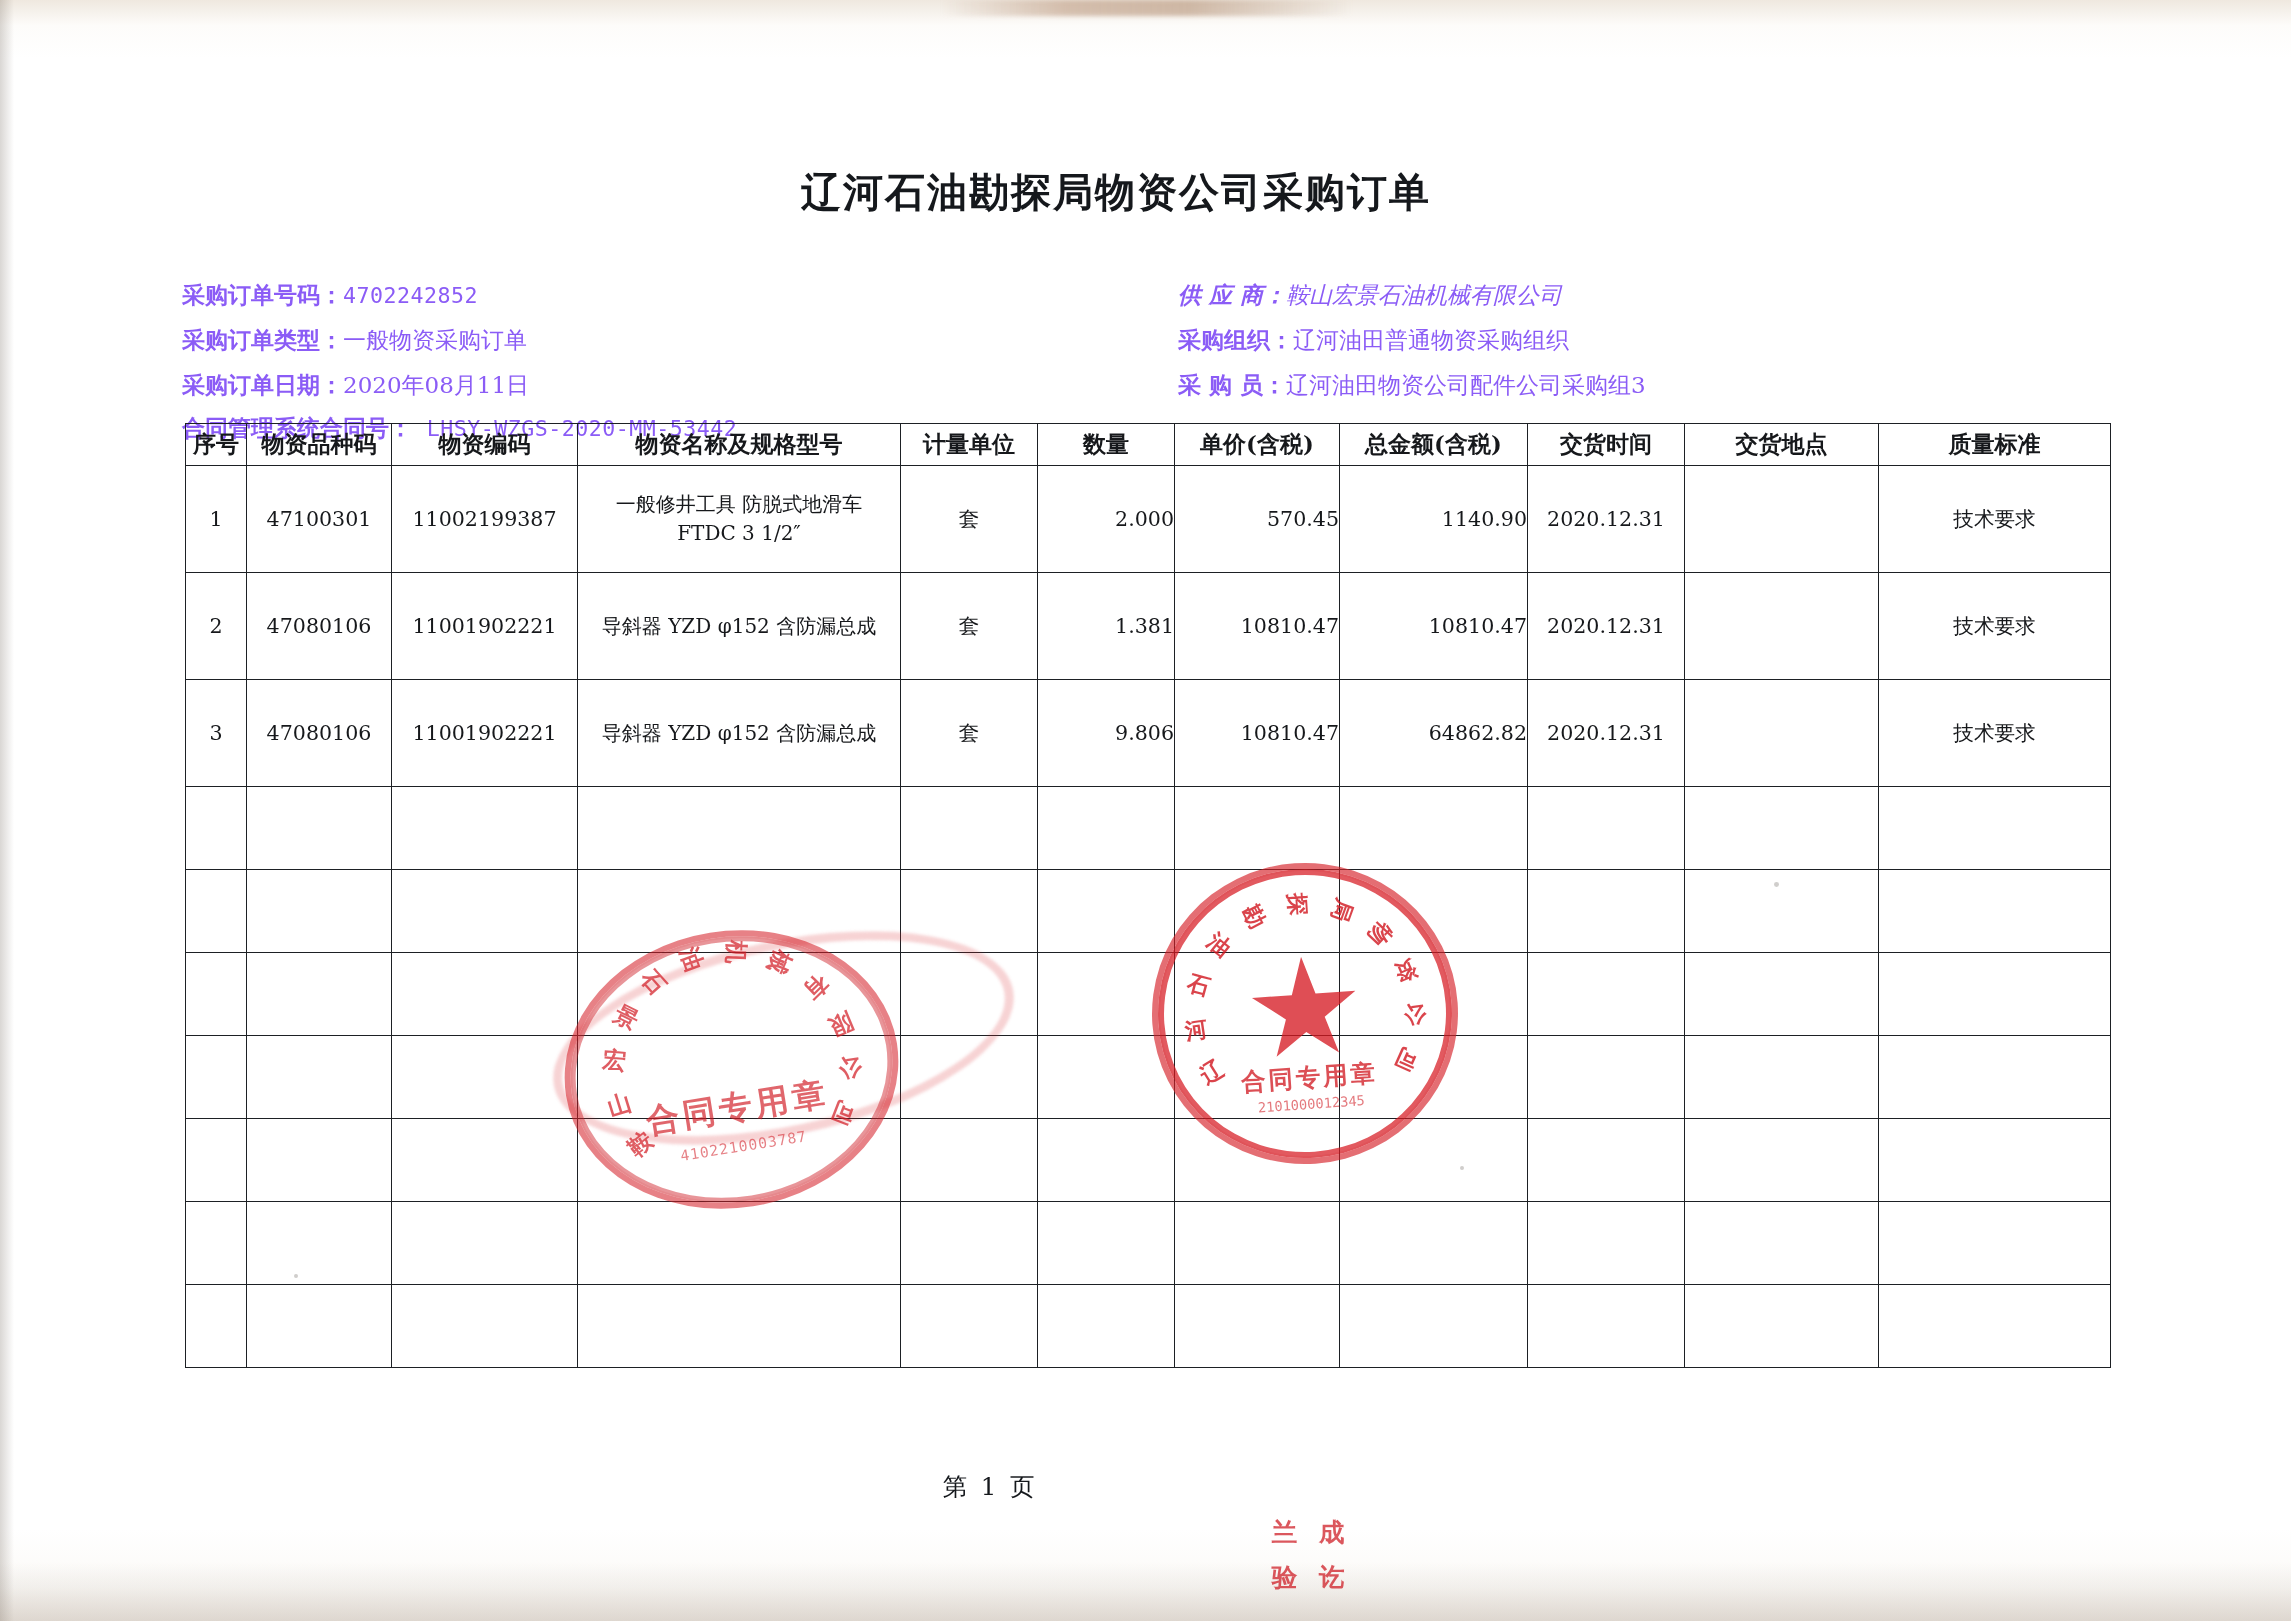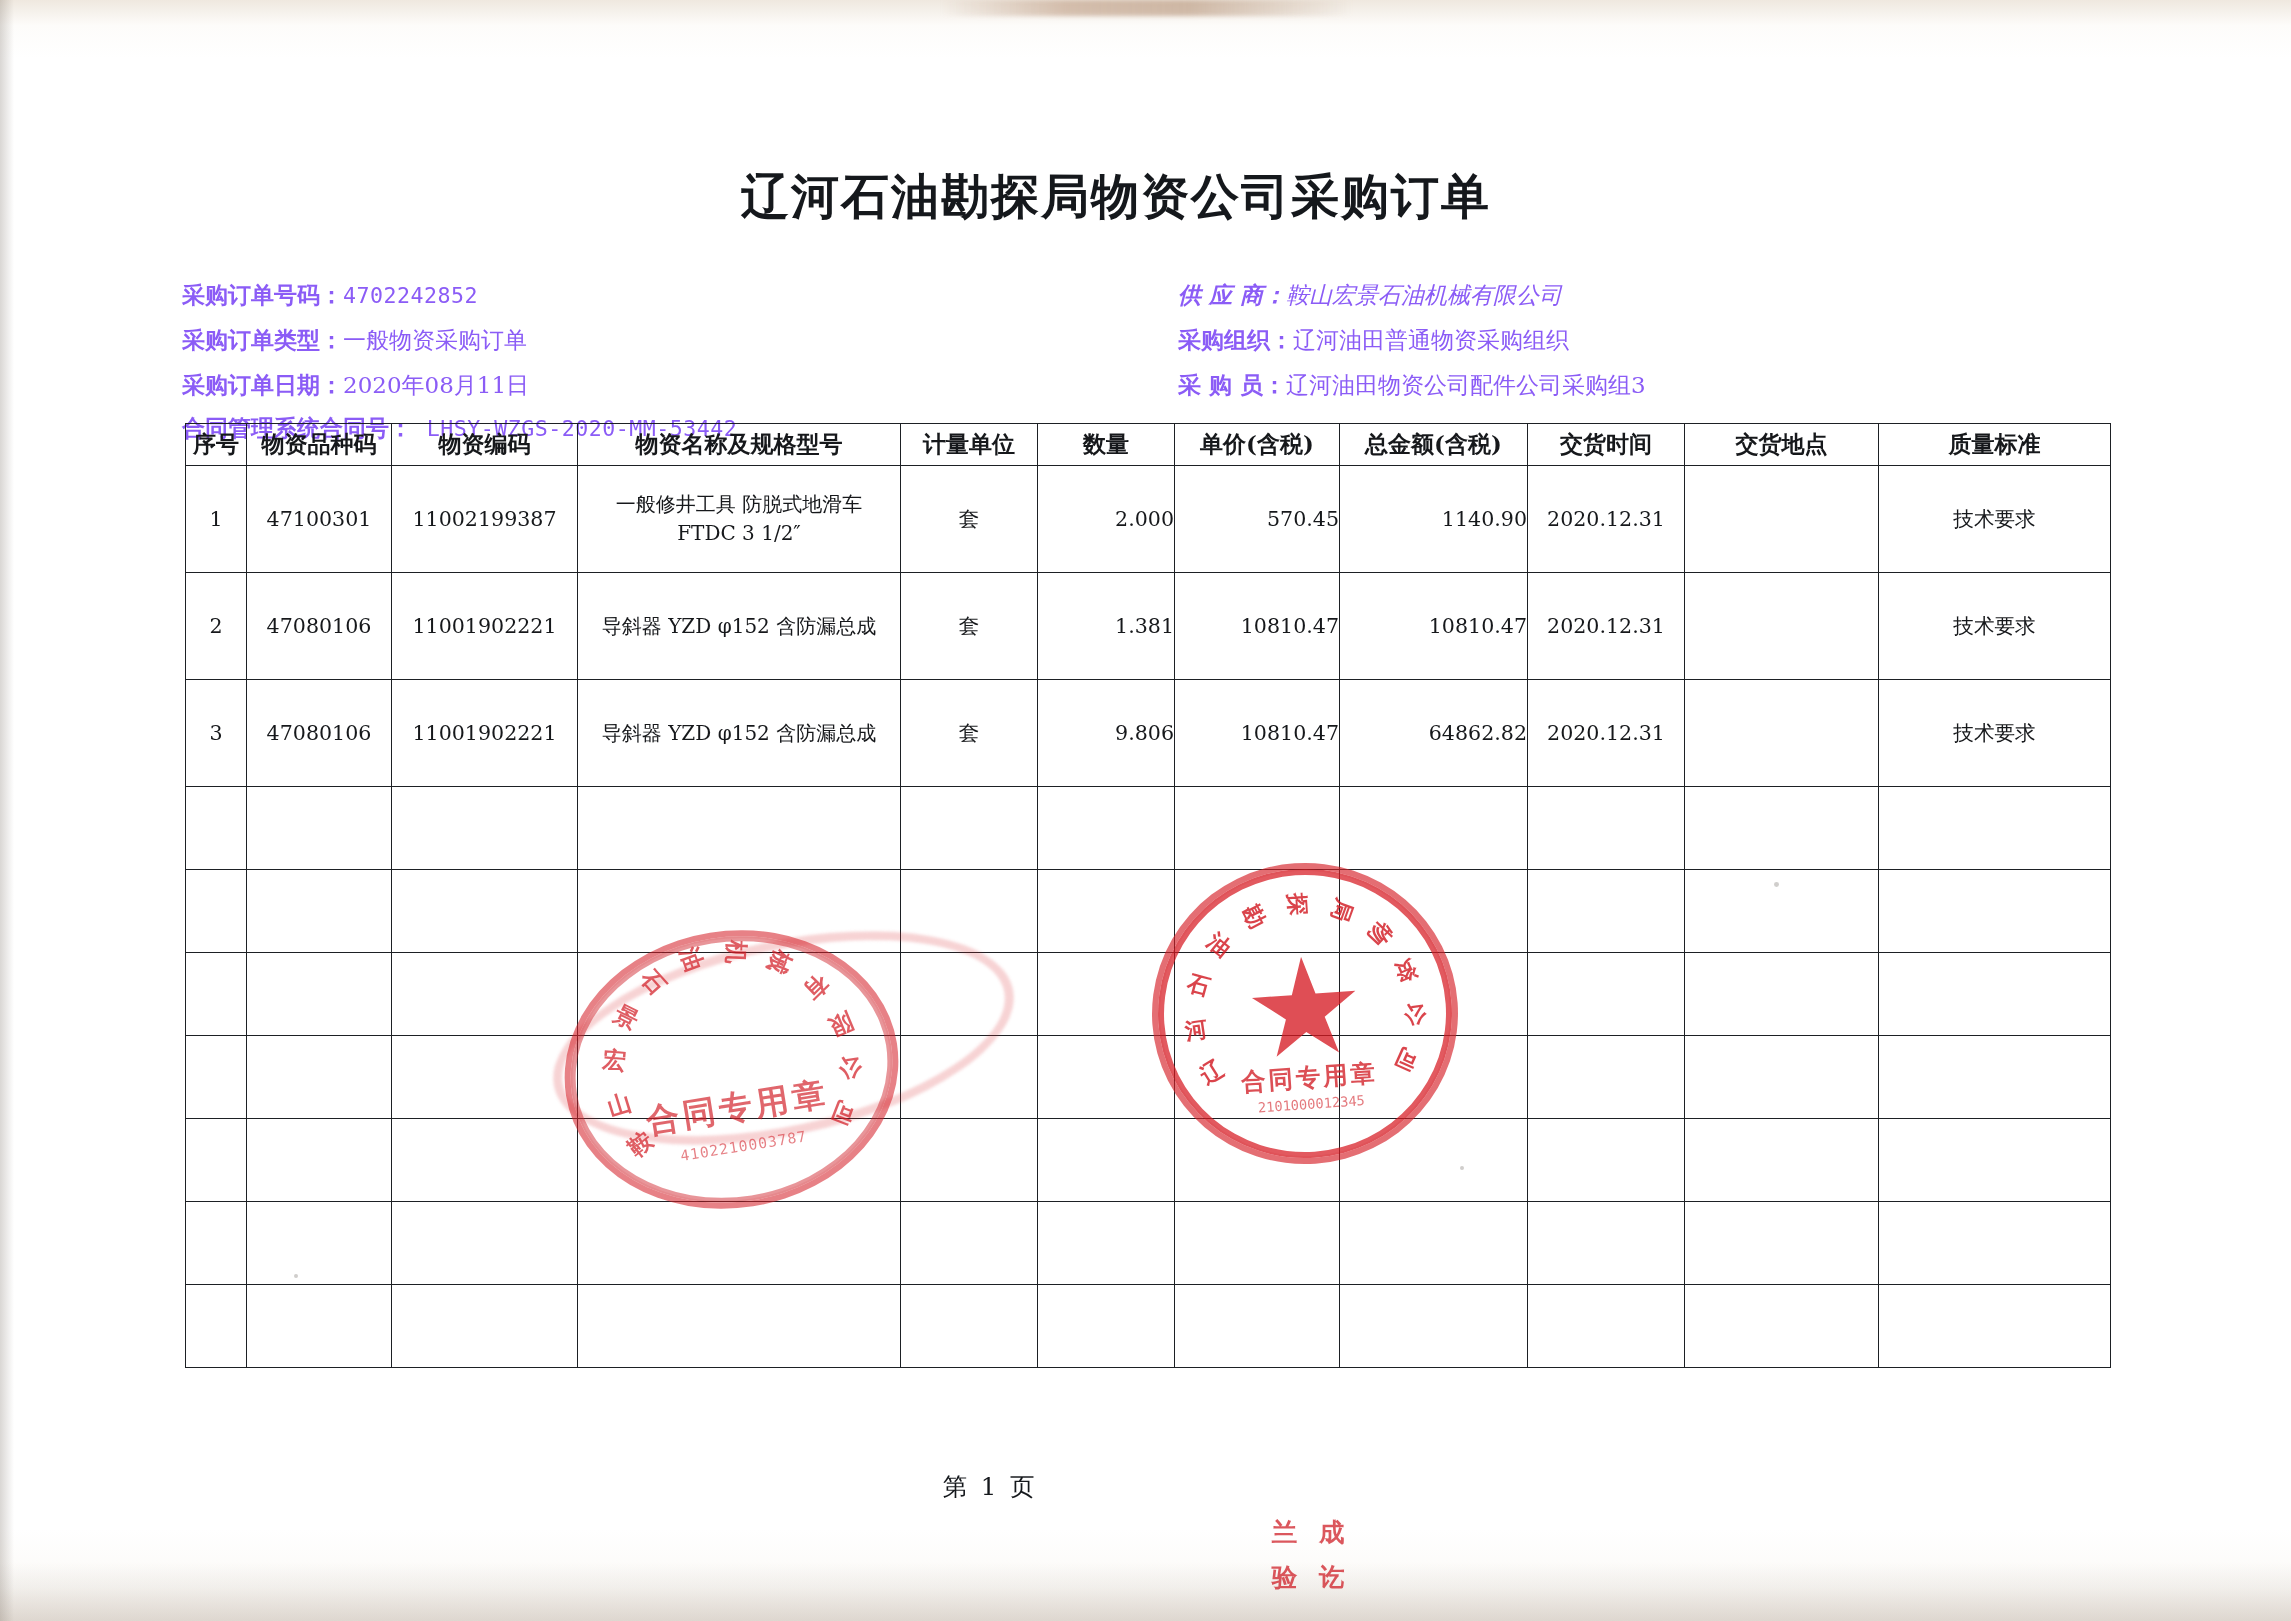--- a/index.html
+++ b/index.html
@@ -51,21 +51,21 @@
   }
 
   .doc-title {
     position: absolute;
     top: 165px;
     left: 0;
     width: 2232px;
     text-align: center;
     font-family: "DejaVu Serif", "Liberation Serif", serif;
     font-weight: bold;
-    font-size: 48px;
+    font-size: 40px;
     letter-spacing: 2px;
     color: #15181c;
   }
 
   
   .meta {
     position: absolute;
     font-size: 23px;
     font-family: "DejaVu Serif", "Liberation Serif", serif;
     color: #8b5cf6;

